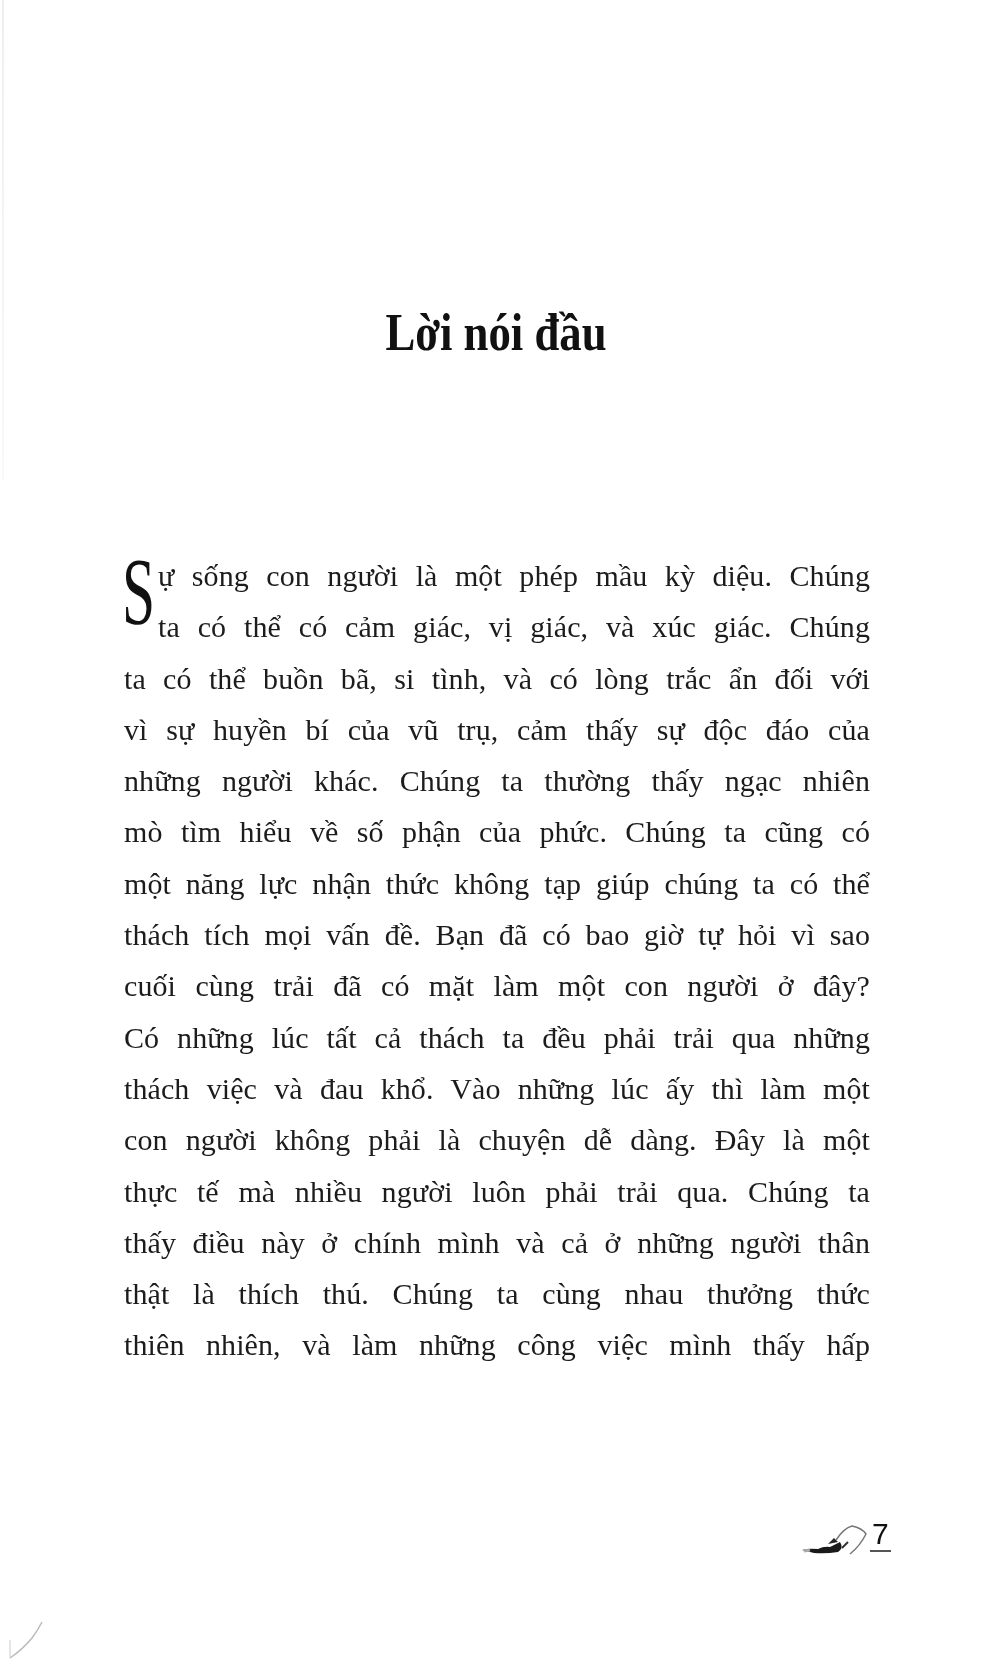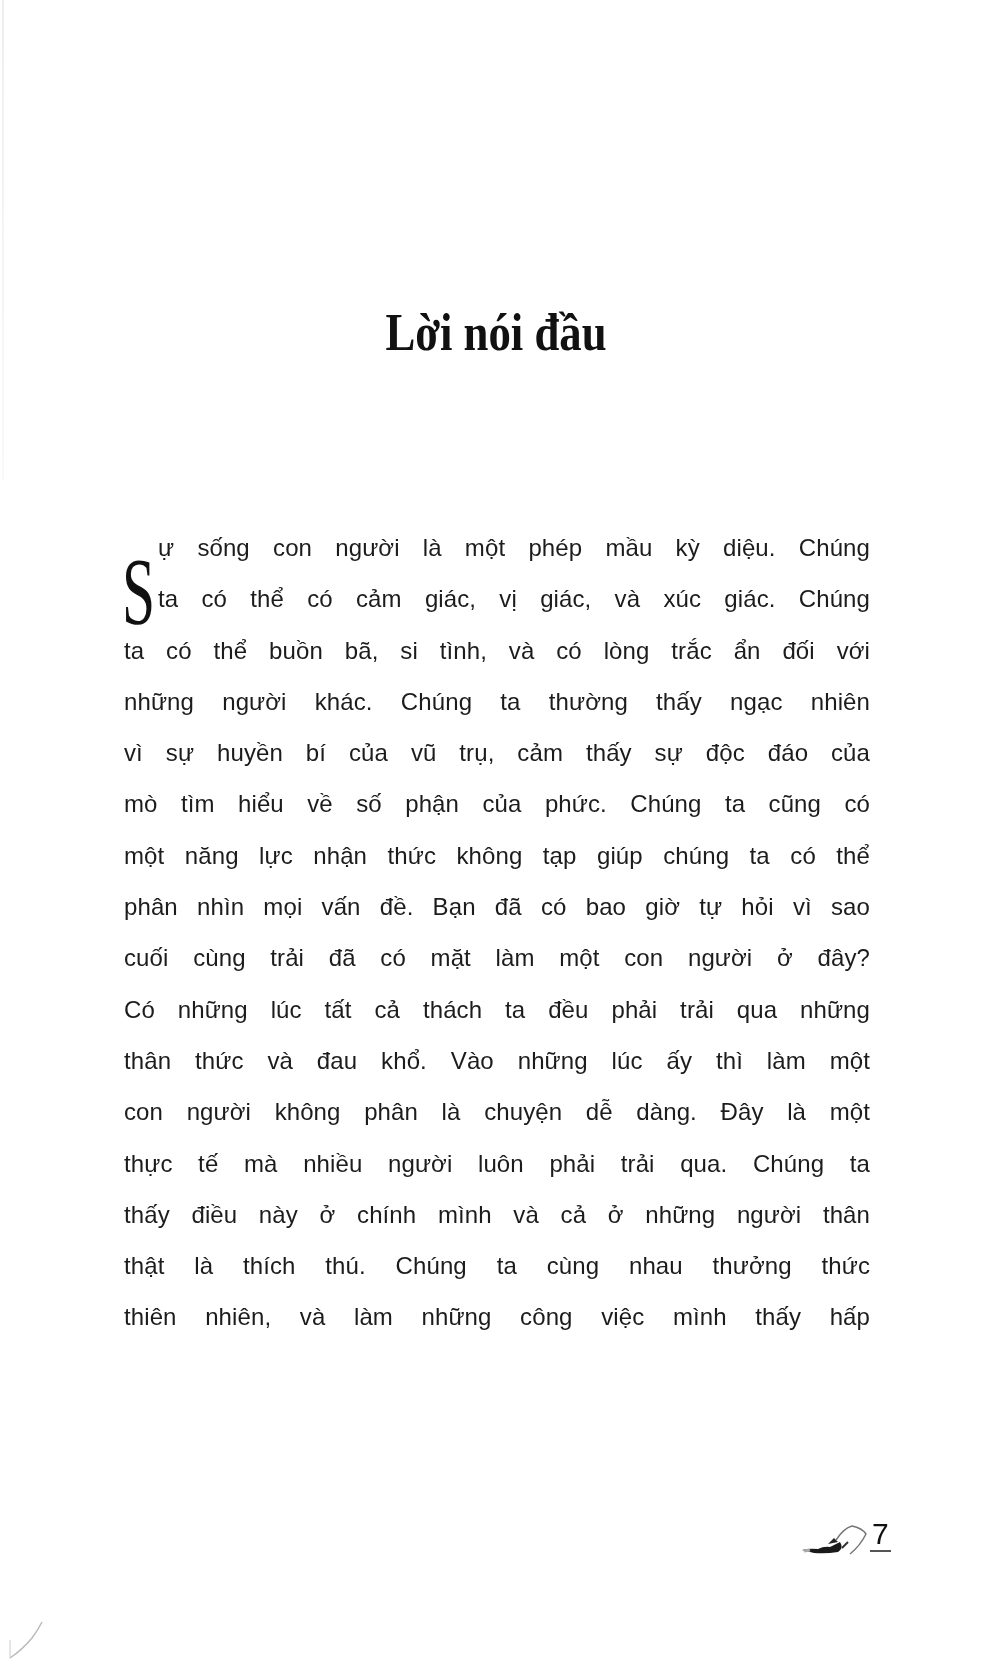--- a/index.html
+++ b/index.html
@@ -13,22 +13,22 @@
     }
     .corner-mark {
       position: absolute; left: 8px; top: 1600px; width: 40px; height: 60px;
     }
     .title {
       position: absolute; top: 268px; left: 0; width: 992px; text-align: center;
       font-family: "Liberation Serif", serif; font-size: 52px; color: #111;
       transform: scaleX(0.86); transform-origin: center; letter-spacing: 0px;
     }
     .body-text {
-      position: absolute; left: 124px; top: 522px; width: 746px;
-      font-family: Liberation Sans, sans-serif; font-size: 24px; line-height: 51.3px;
+      position: absolute; left: 124px; top: 550px; width: 746px;
+      font-family: Liberation Serif, serif; font-size: 30px; line-height: 51.3px;
       color: #1c1c1c; letter-spacing: 0.1px;
     }
     .line { display: block; white-space: nowrap; text-align: justify; text-align-last: justify; height: 51.3px; }
     .line.last { text-align-last: justify; }
     .dropcap {
       position: absolute; left: 122px; top: 552px;
       font-family: "Liberation Serif", serif; font-size: 96px; line-height: 80px; color: #111;
       transform: scaleX(0.62); transform-origin: left top;
     }
     .indent { padding-left: 34px; }
@@ -46,29 +46,29 @@
 <div class="left-edge"></div>
 
 <h1 class="title">Lời nói đầu</h1>
 
 <div class="dropcap">S</div>
 
 <div class="body-text">
   <span class="line indent">ự sống con người là một phép mầu kỳ diệu. Chúng</span>
   <span class="line indent">ta có thể có cảm giác, vị giác, và xúc giác. Chúng</span>
   <span class="line">ta có thể buồn bã, si tình, và có lòng trắc ẩn đối với</span>
+  <span class="line">vì sự huyền bí của vũ trụ, cảm thấy sự độc đáo của</span>
   <span class="line">những người khác. Chúng ta thường thấy ngạc nhiên</span>
-  <span class="line">vì sự huyền bí của vũ trụ, cảm thấy sự độc đáo của</span>
   <span class="line">mò tìm hiểu về số phận của phức. Chúng ta cũng có</span>
   <span class="line">một năng lực nhận thức không tạp giúp chúng ta có thể</span>
-  <span class="line">phân nhìn mọi vấn đề. Bạn đã có bao giờ tự hỏi vì sao</span>
+  <span class="line">thách tích mọi vấn đề. Bạn đã có bao giờ tự hỏi vì sao</span>
   <span class="line">cuối cùng trải đã có mặt làm một con người ở đây?</span>
   <span class="line">Có những lúc tất cả thách ta đều phải trải qua những</span>
-  <span class="line">thân thức và đau khổ. Vào những lúc ấy thì làm một</span>
-  <span class="line">con người không phân là chuyện dễ dàng. Đây là một</span>
+  <span class="line">thách việc và đau khổ. Vào những lúc ấy thì làm một</span>
+  <span class="line">con người không phải là chuyện dễ dàng. Đây là một</span>
   <span class="line">thực tế mà nhiều người luôn phải trải qua. Chúng ta</span>
   <span class="line">thấy điều này ở chính mình và cả ở những người thân</span>
   <span class="line">thật là thích thú. Chúng ta cùng nhau thưởng thức</span>
   <span class="line last">thiên nhiên, và làm những công việc mình thấy hấp</span>
 </div>
 
 <svg class="footer" viewBox="0 0 90 40" width="90" height="40">
   <path d="M2 30 Q10 28 18 29 Q24 26 30 27 L40 22 Q44 28 38 32 Q26 34 14 33 Z" fill="#1a1a1a"></path>
   <path d="M28 24 L34 18 L38 22 Z" fill="#222"></path>
   <path d="M36 20 Q44 8 52 6 Q62 8 66 14 Q60 26 50 34" fill="none" stroke="#777" stroke-width="1.5"></path>

